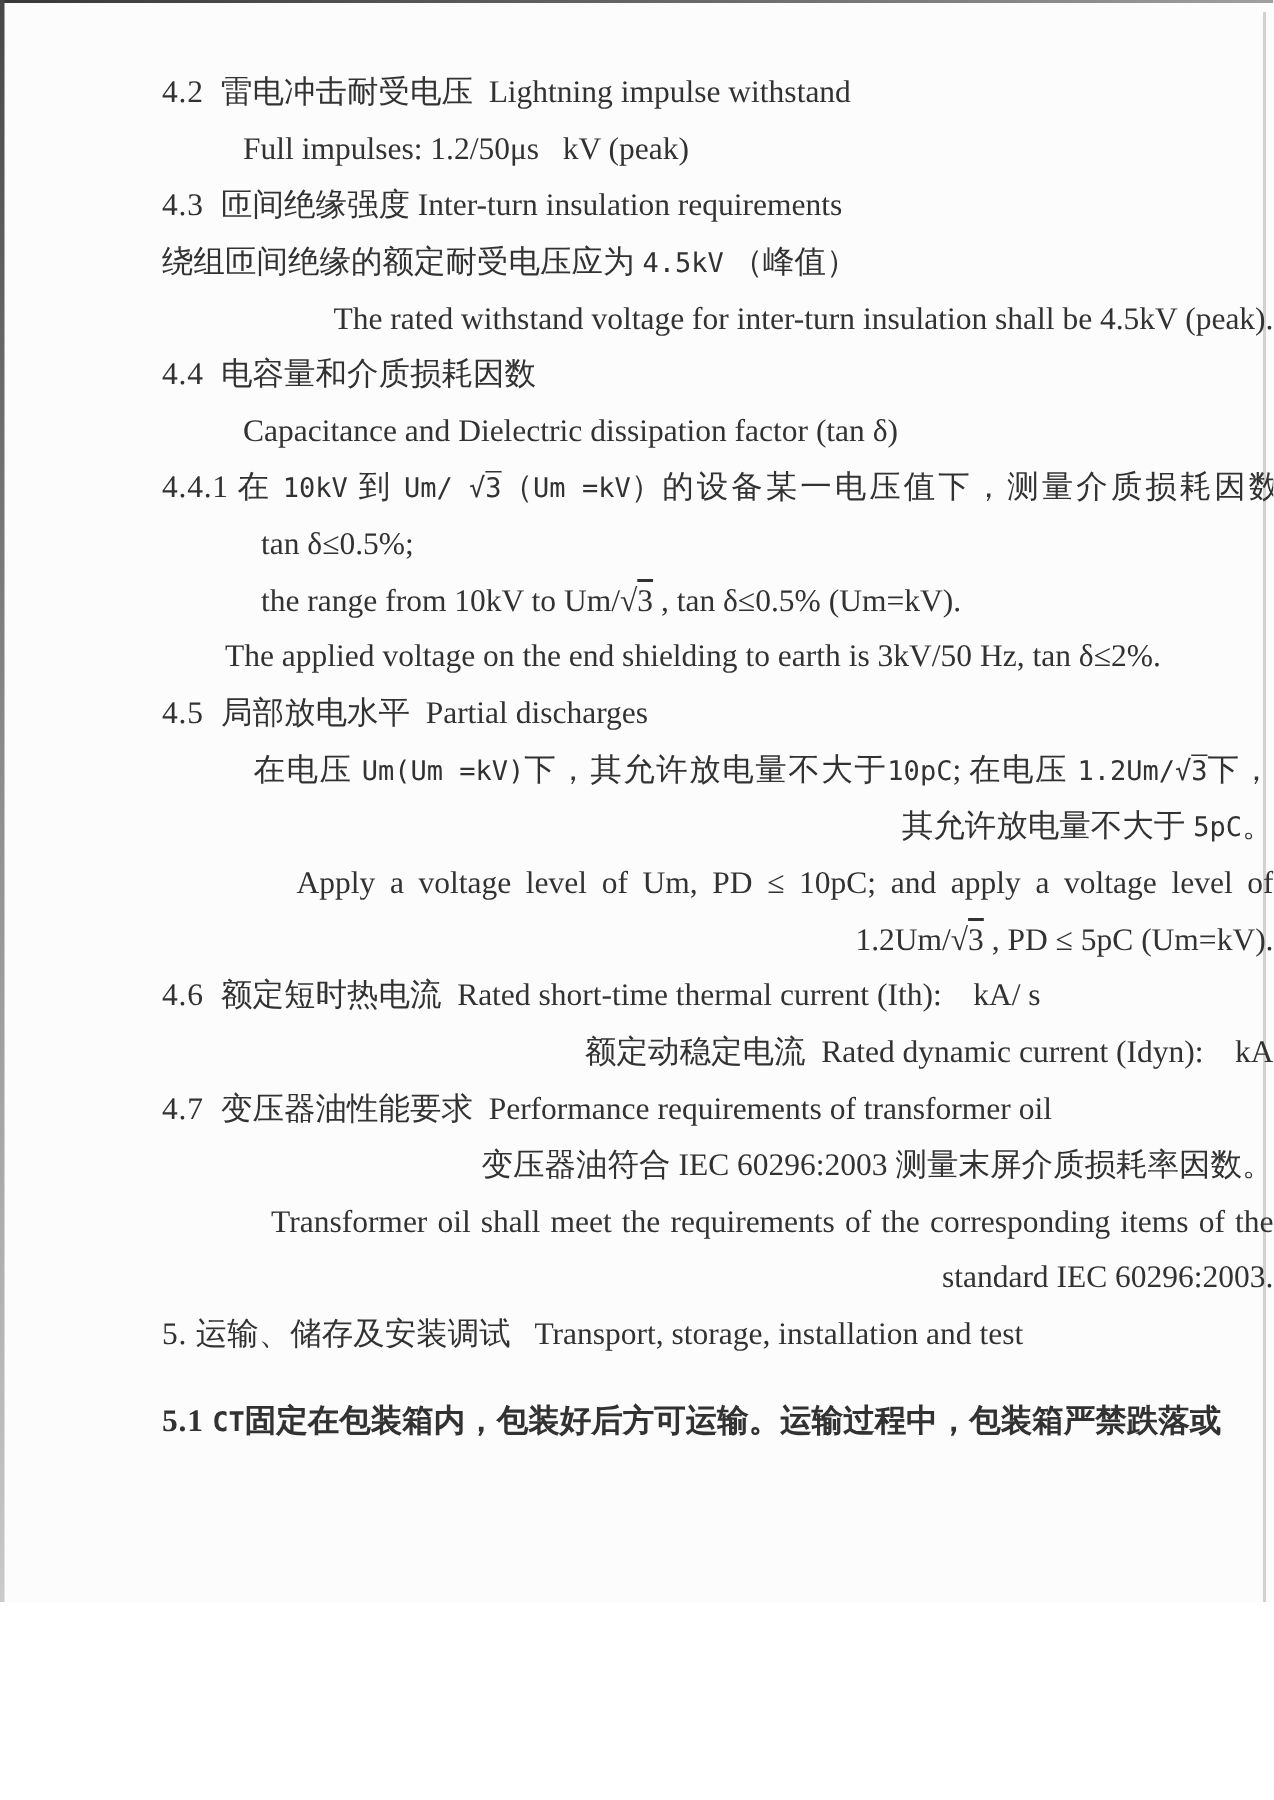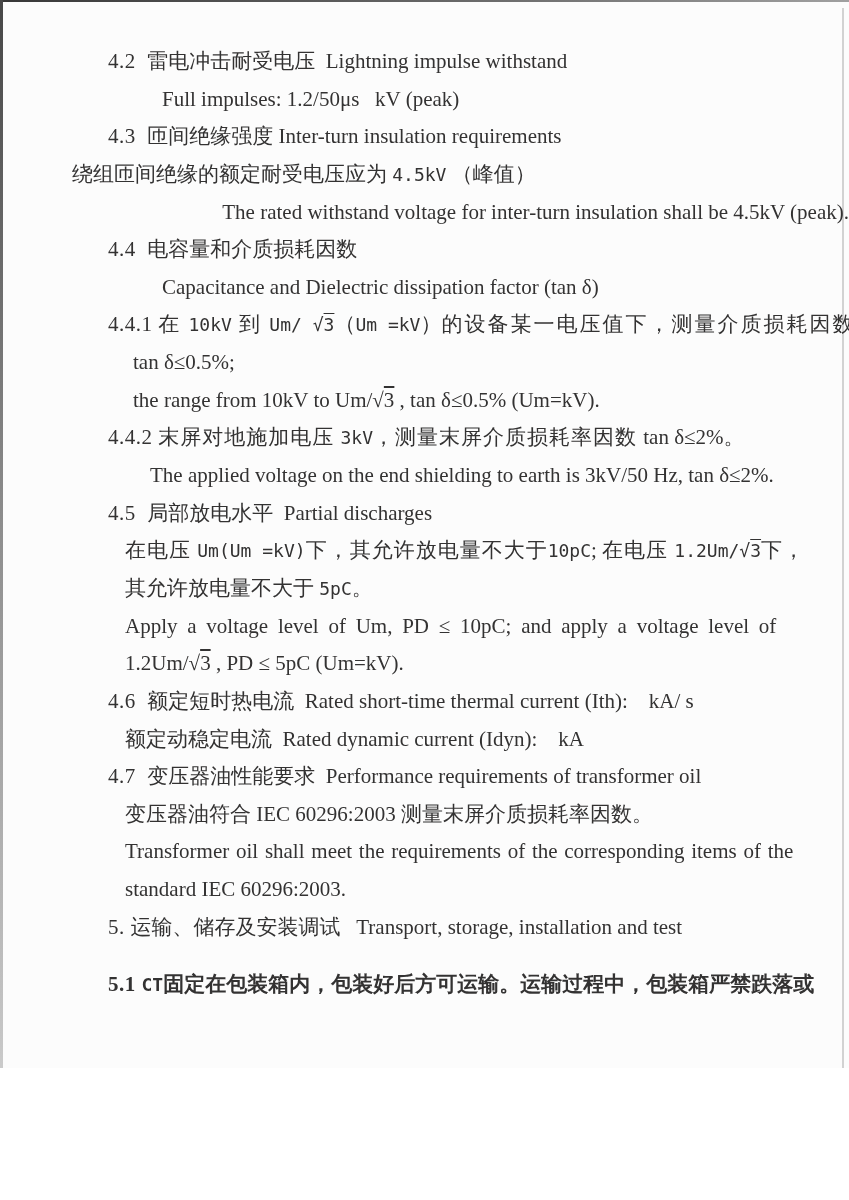--- a/index.html
+++ b/index.html
@@ -17,24 +17,24 @@
   .edge-left{position:absolute;top:0;left:0;width:3px;height:1158px;
     background:linear-gradient(to bottom,#474747,#8d8d8d 45%,#c6c6c6 90%,#dcdcdc);}
   .edge-right{position:absolute;top:8px;left:842px;width:2px;height:1148px;background:#d2d2d2;}
   .edge-bottom{position:absolute;top:1156px;left:0;width:849px;height:2px;background:#c9c9c9;}
   .bottom-area{position:absolute;top:1158px;left:0;width:849px;height:42px;
     background:linear-gradient(to right,#fbfbfb 0%,#fbfbfb 68%,#ececec 94%,#dedede 100%);}
   
   .content{position:absolute;top:0;left:0;width:849px;padding-top:43px;}
   .line{white-space:pre;height:37.65px;line-height:37.65px;font-size:21px;}
   .sec{padding-left:108px;}
-  .a{padding-left:125px;}
-  .b{padding-left:133px;}
+  .a{padding-left:125px;text-align:right;}
+  .b{padding-left:133px;margin-left:41px;}
   .c{padding-left:140px;text-align:right;}
-  .d{padding-left:72px;}
+  .d{padding-left:72px;margin-left:36px;}
   .e{padding-left:150px;}
   .f{padding-left:162px;}
   .gap{margin-top:20px;font-weight:bold;}
   .num{letter-spacing:.5px;}
   .cn{}
   .en{}
   .sp1{letter-spacing:1px;}
   .sp2{letter-spacing:2px;}
   .ws1{word-spacing:1.5px;}
   .ws2{word-spacing:4.5px;}
@@ -61,21 +61,20 @@
       <div class="line sec"><span class="num">4.2  </span><span class="cn">雷电冲击耐受电压</span><span class="en">  Lightning impulse withstand</span></div>
       <div class="line f"><span class="en">Full impulses: 1.2/50μs   kV (peak)</span></div>
       <div class="line sec"><span class="num">4.3  </span><span class="cn">匝间绝缘强度</span><span class="en"> Inter-turn insulation requirements</span></div>
       <div class="line d"><span class="cn">绕组匝间绝缘的额定耐受电压应为 </span><span class="mono">4.5kV</span><span class="cn"> （峰值）</span></div>
       <div class="line c"><span class="en">The rated withstand voltage for inter-turn insulation shall be 4.5kV (peak).</span></div>
       <div class="line sec"><span class="num">4.4  </span><span class="cn">电容量和介质损耗因数</span></div>
       <div class="line f"><span class="en">Capacitance and Dielectric dissipation factor (tan δ)</span></div>
       <div class="line sec"><span class="num">4.4.1 </span><span class="cn sp2">在 </span><span class="mono">10kV</span><span class="cn sp2"> 到 </span><span class="mono">Um/ </span><span class="mono">√</span><span class="mono ovl">3</span><span class="cn">（</span><span class="mono">Um =kV</span><span class="cn">）</span><span class="cn sp2">的设备某一电压值下，测量介质损耗因数</span></div>
       <div class="line b"><span class="en">tan δ≤0.5%;</span></div>
       <div class="line b"><span class="en">the range from 10kV to Um/</span><span class="en">√</span><span class="en ovl">3</span><span class="en"> , tan δ≤0.5% (Um=kV).</span></div>
-      <div class="line sec"><span class="num">4.4.2 </span><span class="cn sp1">末屏对地施加电压 </span><span class="mono">3kV</span><span class="cn sp1">，测量末屏介质损耗率因数 </span><span class="en">tan δ≤2%</span><span class="cn">。</span></div>
       <div class="line e"><span class="en">The applied voltage on the end shielding to earth is 3kV/50 Hz, tan δ≤2%.</span></div>
       <div class="line sec"><span class="num">4.5  </span><span class="cn">局部放电水平</span><span class="en">  Partial discharges</span></div>
       <div class="line a"><span class="cn sp1">在电压 </span><span class="mono">Um(Um =kV)</span><span class="cn sp1">下，其允许放电量不大于</span><span class="mono">10pC</span><span class="en">; </span><span class="cn sp1">在电压 </span><span class="mono">1.2Um/</span><span class="mono">√</span><span class="mono ovl">3</span><span class="cn sp1">下，</span></div>
       <div class="line a"><span class="cn">其允许放电量不大于 </span><span class="mono">5pC</span><span class="cn">。</span></div>
       <div class="line a"><span class="en ws2">Apply a voltage level of Um, PD ≤ 10pC; and apply a voltage level of</span></div>
       <div class="line a"><span class="en">1.2Um/</span><span class="en">√</span><span class="en ovl">3</span><span class="en"> , PD ≤ 5pC (Um=kV).</span></div>
       <div class="line sec"><span class="num">4.6  </span><span class="cn">额定短时热电流</span><span class="en">  Rated short-time thermal current (I</span><span class="en bold">th</span><span class="en">):    kA/ s</span></div>
       <div class="line a"><span class="cn">额定动稳定电流</span><span class="en">  Rated dynamic current (I</span><span class="en bold">dyn</span><span class="en">):    kA</span></div>
       <div class="line sec"><span class="num">4.7  </span><span class="cn">变压器油性能要求</span><span class="en">  Performance requirements of transformer oil</span></div>
       <div class="line a"><span class="cn">变压器油符合 </span><span class="en">IEC 60296:2003 </span><span class="cn">测量末屏介质损耗率因数。</span></div>

